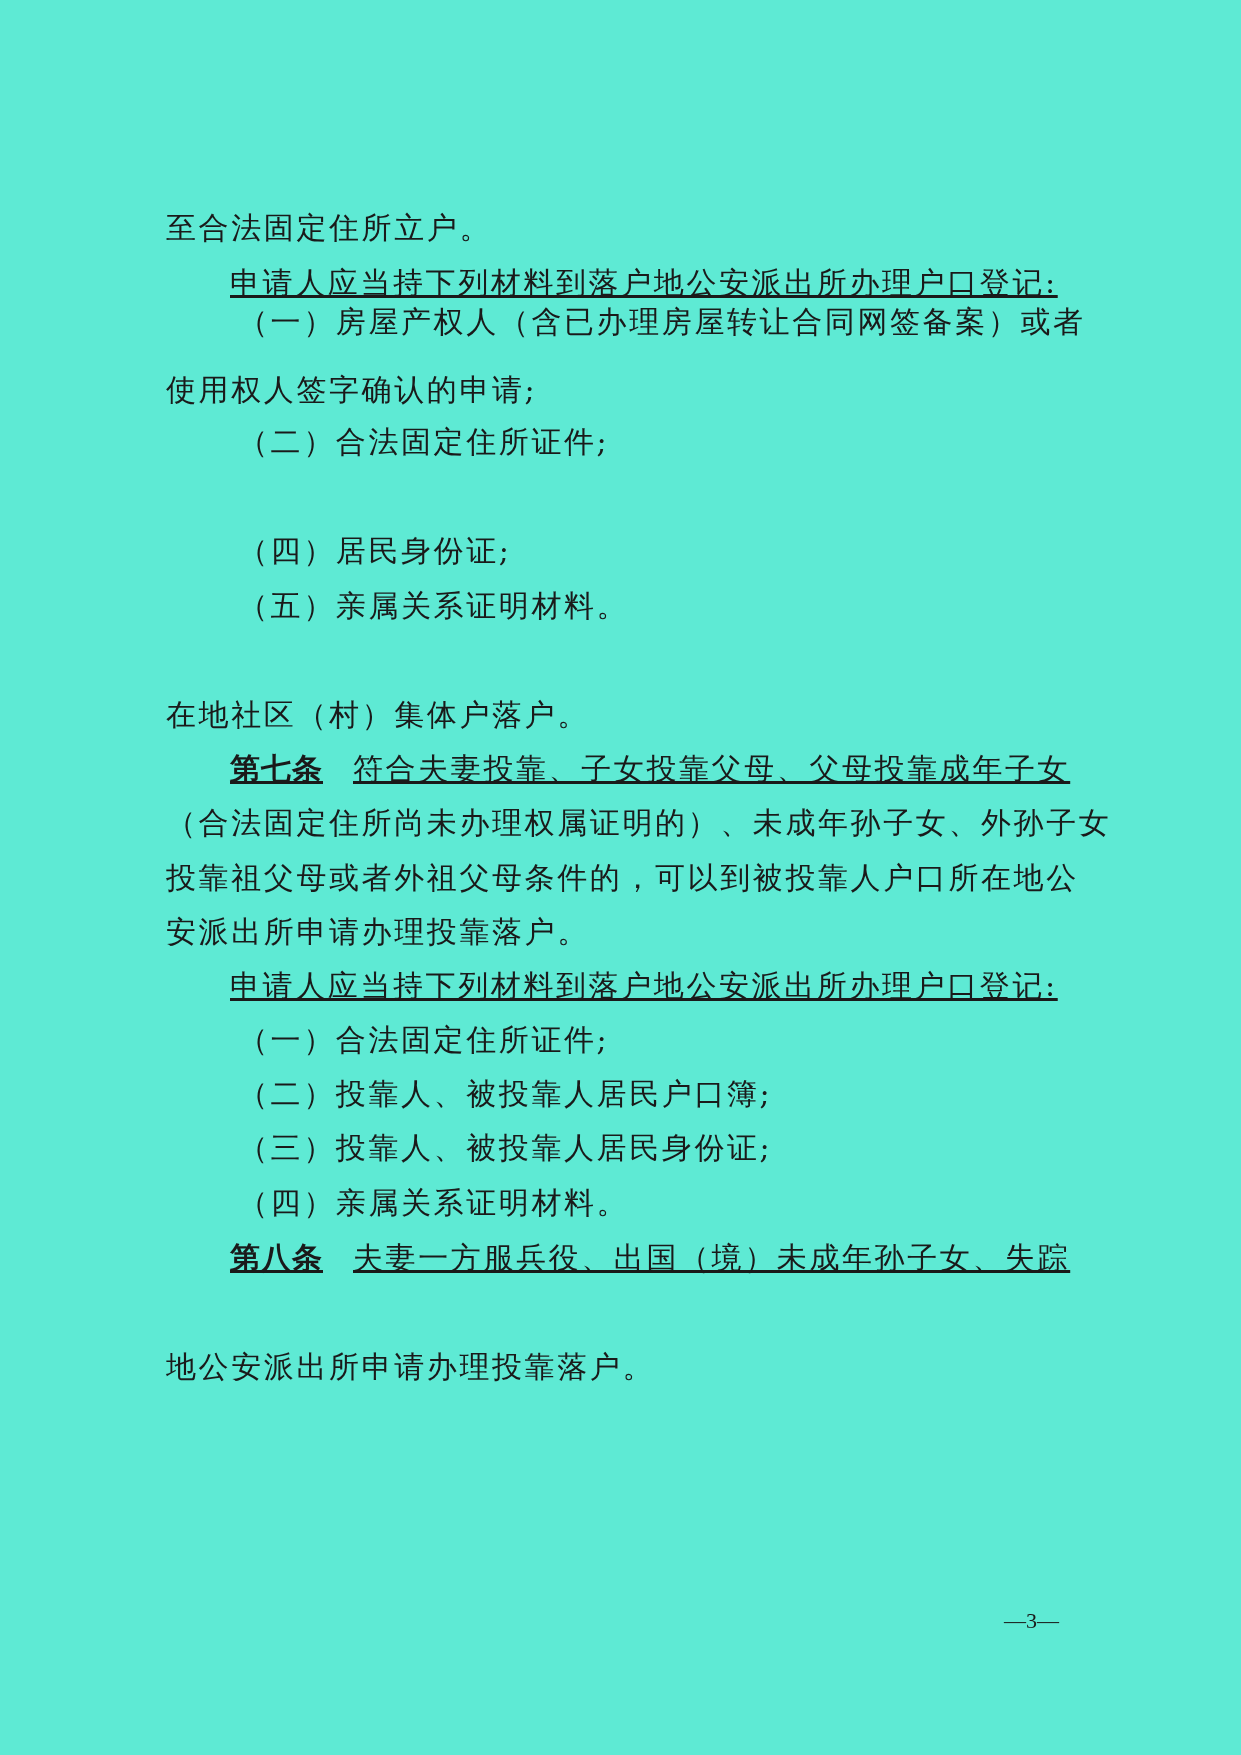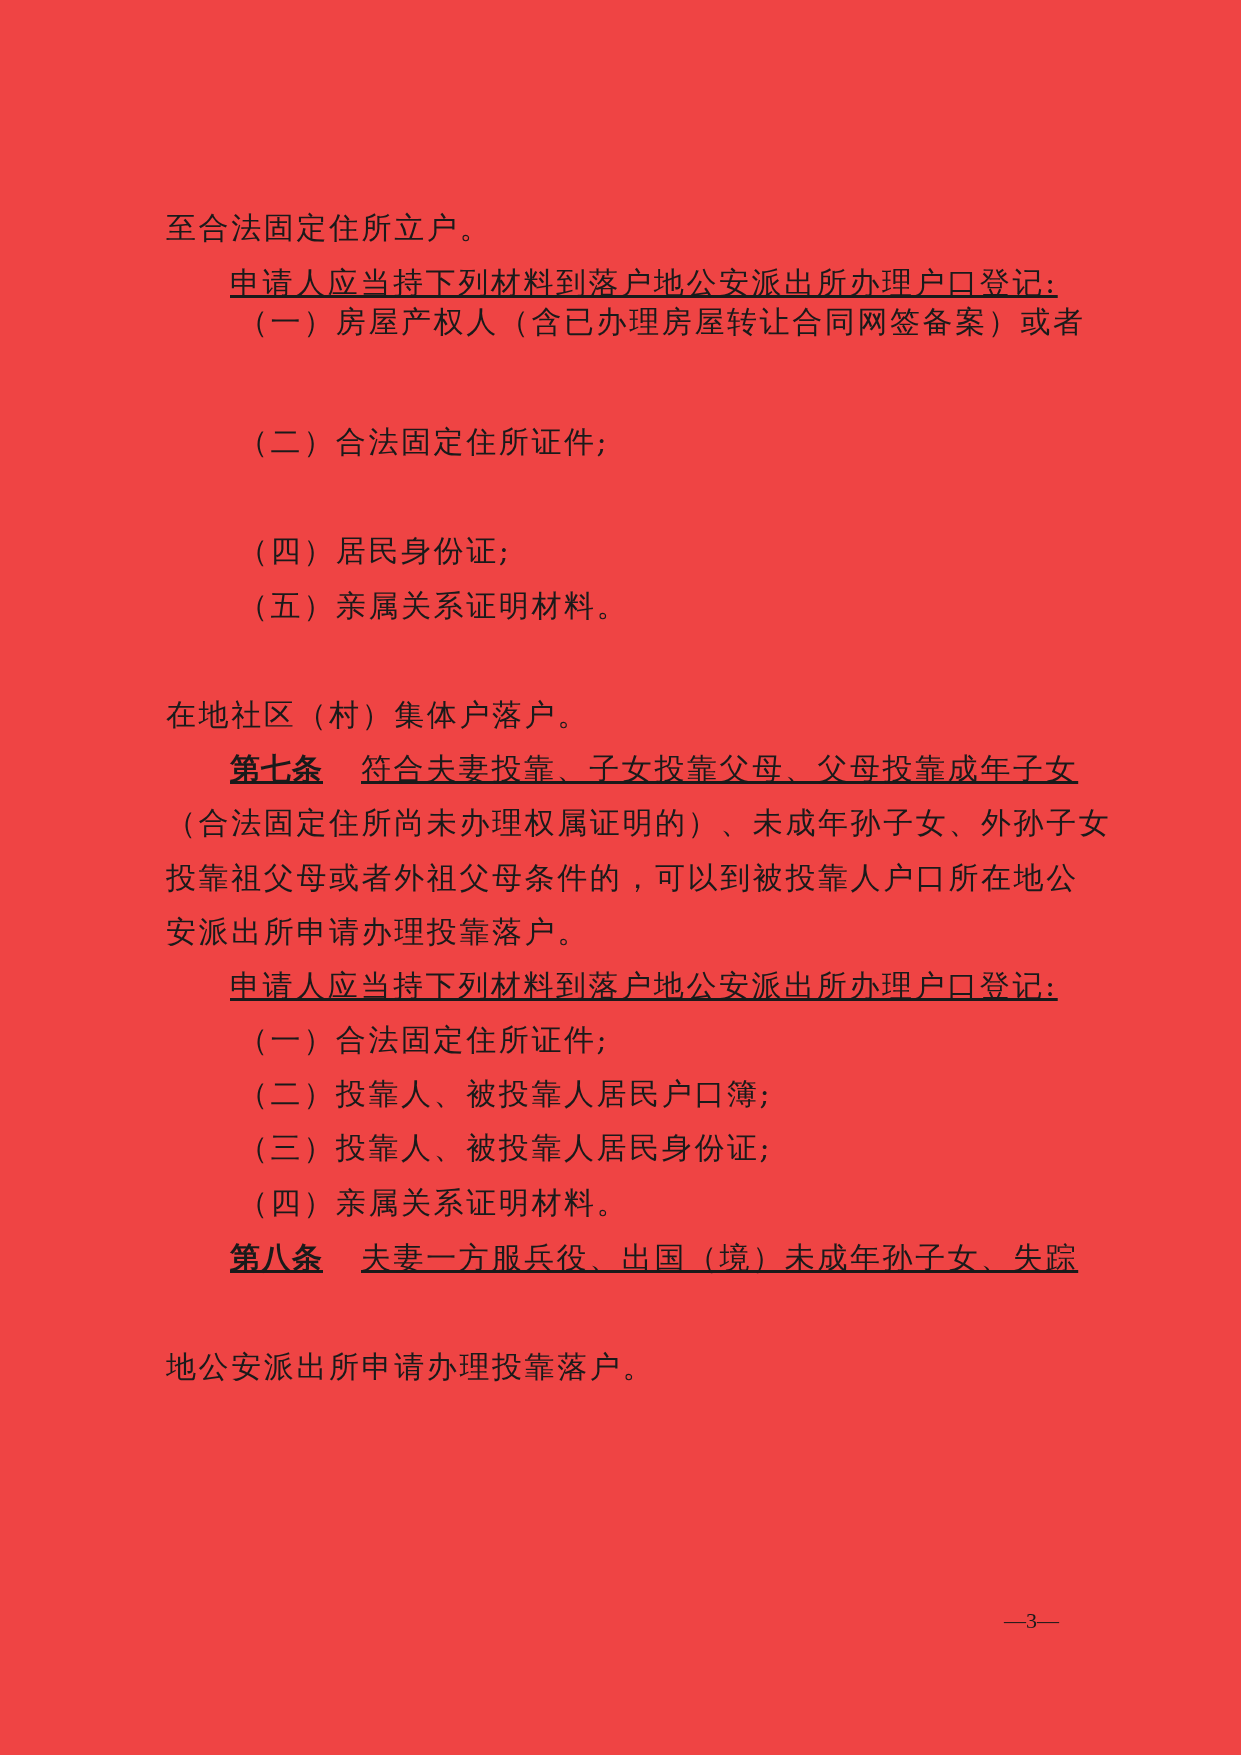--- a/index.html
+++ b/index.html
@@ -13,58 +13,59 @@
       position: relative;
       overflow: hidden;
       font-family: "DejaVu Serif", "Liberation Serif", serif;
       color: #1a1a1a;
     }
     .page {
       position: absolute;
       left: 0; top: 0;
       width: 1241px;
       height: 1755px;
-      background: #ef4444;
+      background: #5eead4;
     }
     .line {
       position: absolute;
       left: 0;
       font-size: 30px;
       line-height: 36px;
       white-space: nowrap;
       letter-spacing: 2.6px;
     }
     .indent-0 { left: 166px; }
     .indent-1 { left: 230px; text-decoration: underline; }
     .item { left: 238px; }
     .bold {
       font-family: "DejaVu Sans", "Liberation Sans", sans-serif;
       font-weight: bold;
       letter-spacing: 1px;
     }
-    .article-head { margin-right: 38px; text-align: right; }
+    .article-head { margin-right: 30px; text-align: right; }
     .page-number {
       position: absolute;
       left: 1004px;
       top: 1607px;
       font-size: 22px;
       line-height: 28px;
       font-family: "Liberation Serif", "DejaVu Serif", serif;
       letter-spacing: 0;
       white-space: nowrap;
     }
   </style>
 </head>
 <body>
 
 <div class="page">
 
   <div class="line indent-0" style="top:210px">至合法固定住所立户。</div>
   <div class="line indent-1" style="top:265px">申请人应当持下列材料到落户地公安派出所办理户口登记:</div>
   <div class="line item" style="top:304px">（一）房屋产权人（含已办理房屋转让合同网签备案）或者</div>
+  <div class="line indent-0" style="top:372px">使用权人签字确认的申请;</div>
   <div class="line item" style="top:424px">（二）合法固定住所证件;</div>
   <div class="line item" style="top:533px">（四）居民身份证;</div>
   <div class="line item" style="top:588px">（五）亲属关系证明材料。</div>
   <div class="line indent-0" style="top:697px">在地社区（村）集体户落户。</div>
 
   <div class="line indent-1" style="top:751px">
     <span class="bold article-head">第七条</span><span>符合夫妻投靠、子女投靠父母、父母投靠成年子女</span>
   </div>
   <div class="line indent-0" style="top:805px">（合法固定住所尚未办理权属证明的）、未成年孙子女、外孙子女</div>
   <div class="line indent-0" style="top:860px">投靠祖父母或者外祖父母条件的，可以到被投靠人户口所在地公</div>

